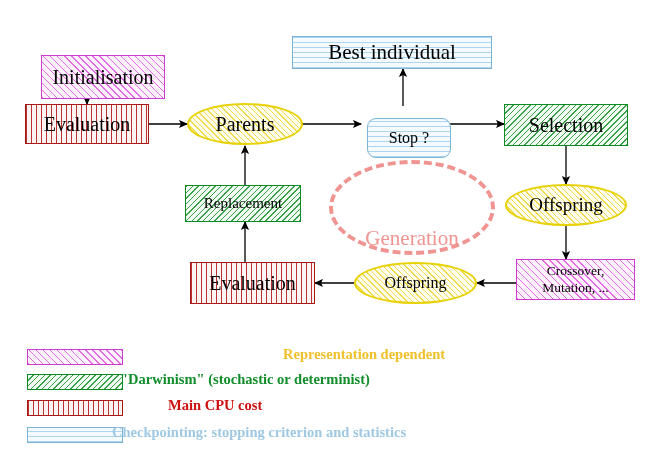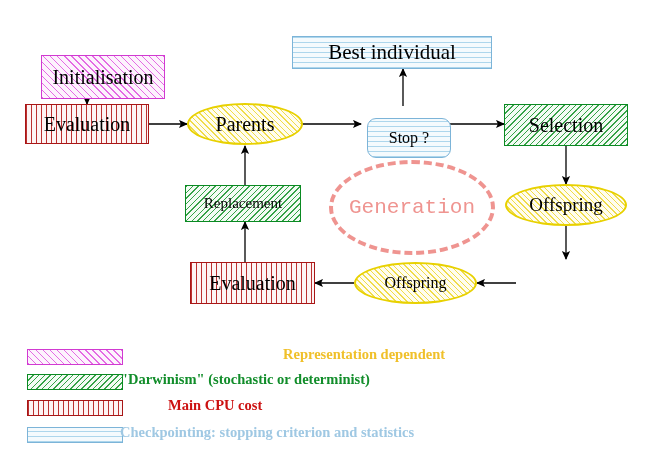--- a/index.html
+++ b/index.html
@@ -95,24 +95,23 @@
   .ellipse { border-radius: 50%; }
 
   
   .gen-ellipse {
     position: absolute;
     box-sizing: border-box;
     border: 4px dashed #ef9490;
     border-radius: 50%;
     background: transparent;
     display: flex;
-    align-items: center;
+    align-items: flex-end;
     justify-content: center;
     color: #ef9490;
-    font-family: Liberation Mono, monospace;
   }
 
   
   #legend {
     position: absolute;
     left: 0; top: 0;
     width: 662px; height: 471px;
   }
   .legend-swatch {
     position: absolute;
@@ -191,20 +190,24 @@
   </div>
 
   <div class="node fill-green" style="left:504px; top:104px; width:124px; height:42px; font-size:20px;">
     <span class="lbl">Selection</span>
   </div>
 
   <div class="node fill-yellow ellipse" style="left:505px; top:184px; width:122px; height:42px; font-size:19px;">
     <span class="lbl">Offspring</span>
   </div>
 
+  <div class="node fill-magenta" style="left:516px; top:259px; width:119px; height:41px; font-size:13.5px; line-height:1.25;">
+    <span class="lbl">Crossover,
+Mutation, ...</span>
+  </div>
 
   <div class="node fill-yellow ellipse" style="left:354px; top:262px; width:123px; height:42px; font-size:16px;">
     <span class="lbl">Offspring</span>
   </div>
 
   <div class="node fill-red" style="left:190px; top:262px; width:125px; height:42px; font-size:20px;">
     <span class="lbl">Evaluation</span>
   </div>
 
   <div class="node fill-green" style="left:185px; top:185px; width:116px; height:37px; font-size:15px;">
@@ -220,16 +223,16 @@
     <div class="legend-swatch fill-magenta" style="left:27px; top:349px;"></div>
     <div class="legend-text lg-gold" style="left:283px; top:346px;">Representation dependent</div>
 
     <div class="legend-swatch fill-green" style="left:27px; top:374px;"></div>
     <div class="legend-text lg-green" style="left:120px; top:371px;">"Darwinism" (stochastic or determinist)</div>
 
     <div class="legend-swatch fill-red" style="left:27px; top:400px;"></div>
     <div class="legend-text lg-red" style="left:120px; top:397px;padding-left:48px;">Main CPU cost</div>
 
     <div class="legend-swatch fill-blue" style="left:27px; top:427px;"></div>
-    <div class="legend-text lg-blue" style="left:120px; top:424px;">Checkpointing: stopping criterion and statistics</div>
+    <div class="legend-text lg-blue" style="left:112px; top:424px;">Checkpointing: stopping criterion and statistics</div>
   </div>
 
 </div>
 
 </body></html>

